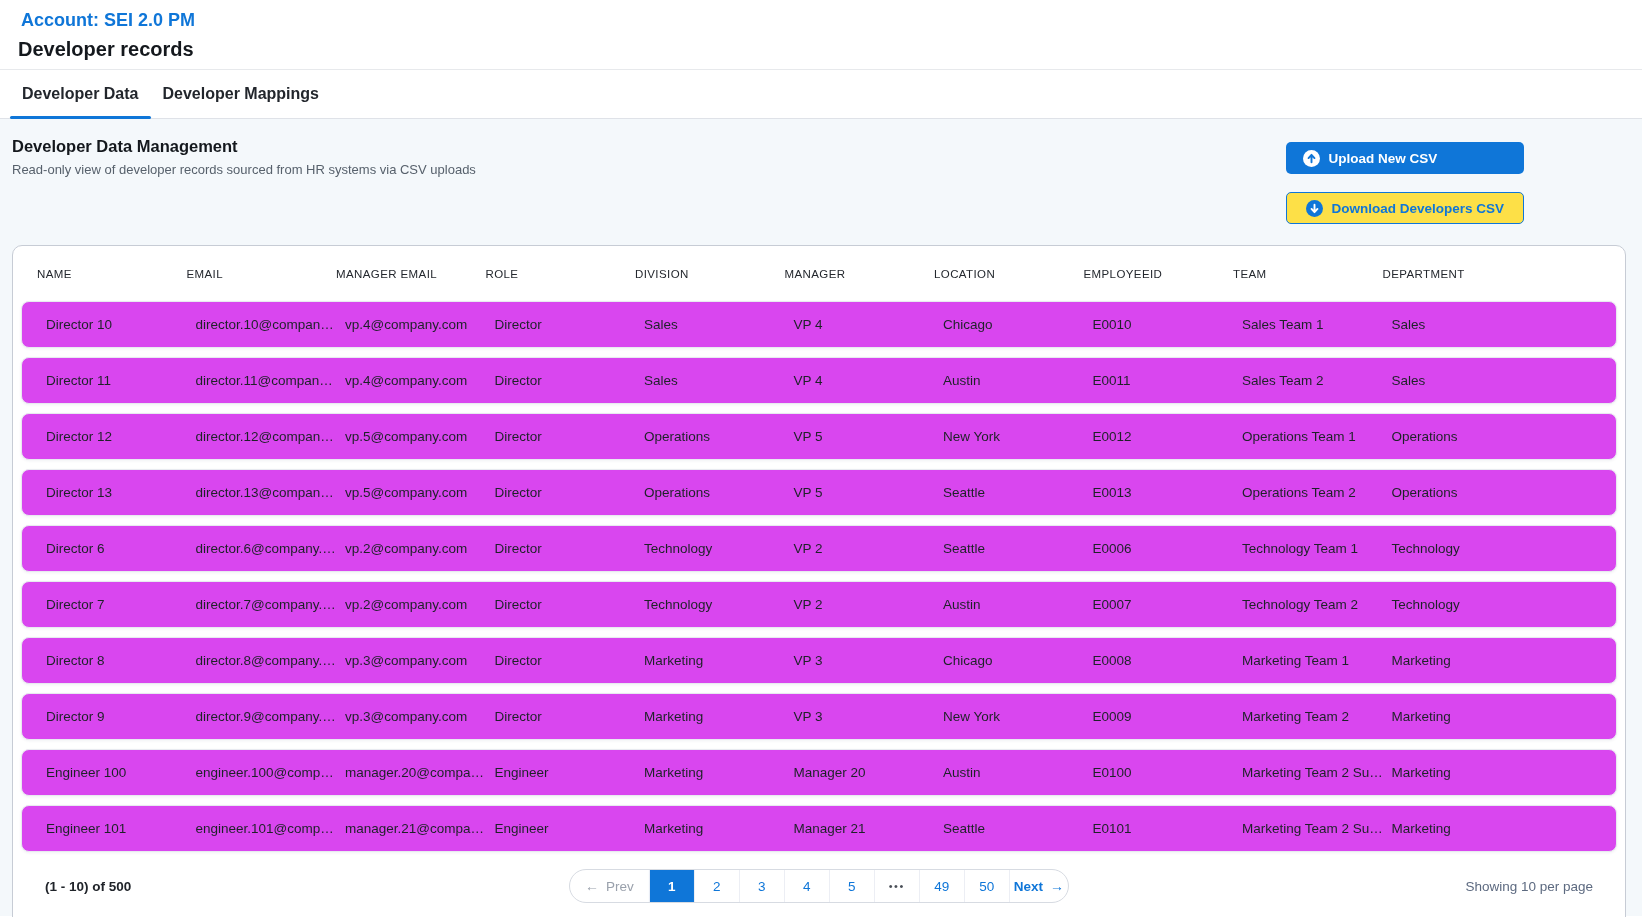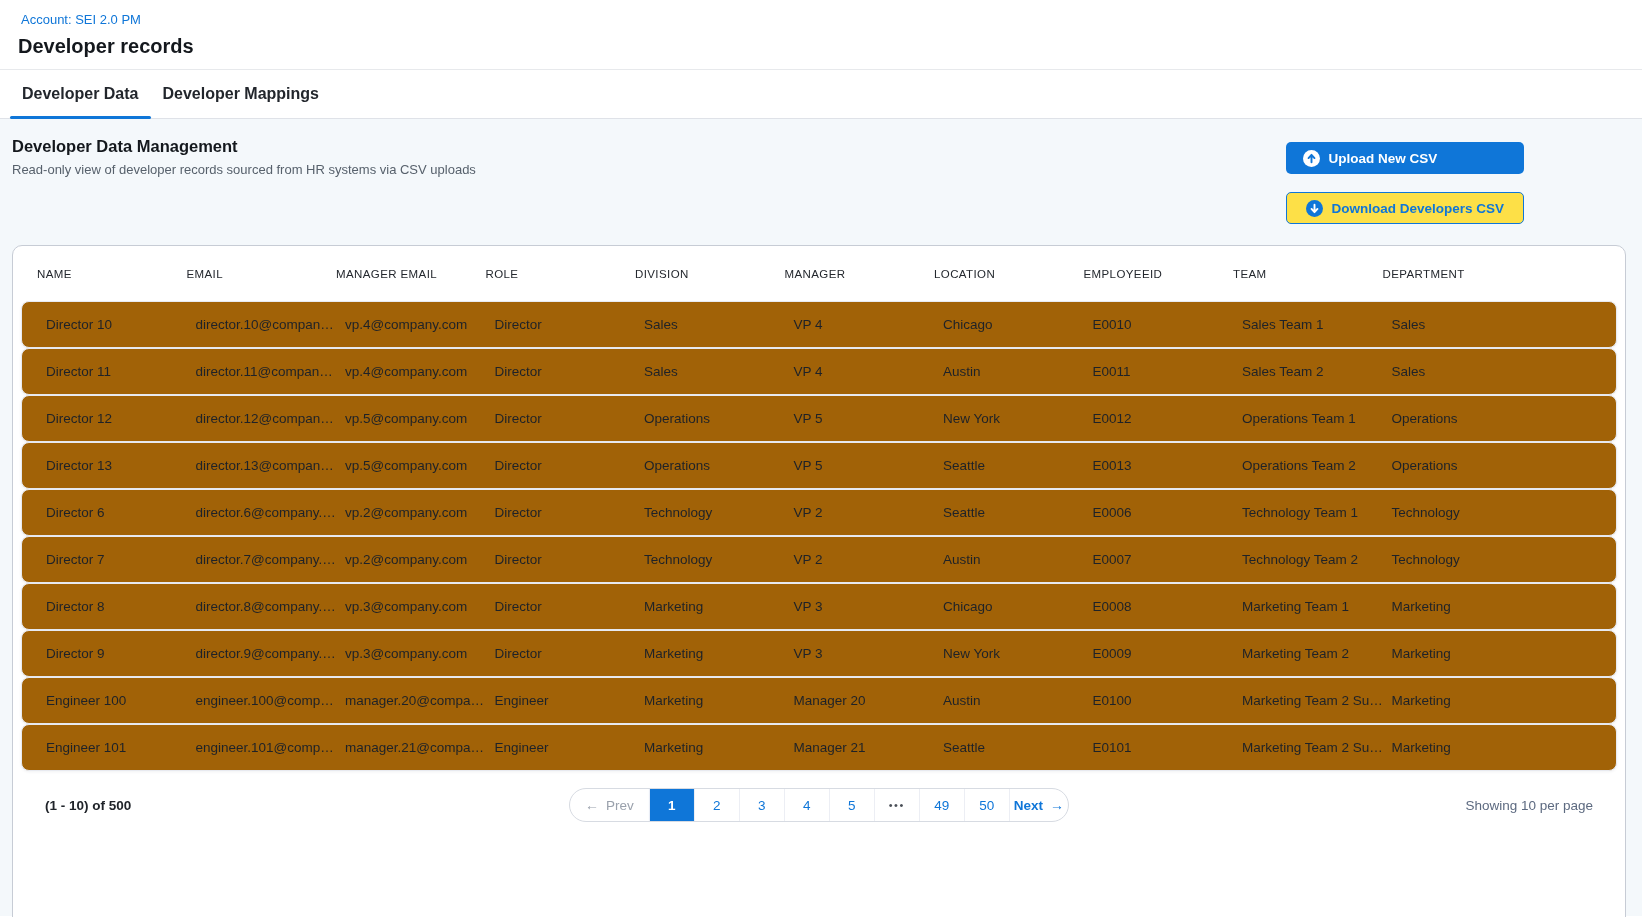--- a/index.html
+++ b/index.html
@@ -11,41 +11,41 @@
   }
   *{box-sizing:border-box;}
   html,body{margin:0;padding:0;}
   body{
     width:1642px;height:917px;overflow:hidden;
     font-family:"Liberation Sans",sans-serif;
     background:#ffffff;color:#1e2228;
   }
   
   .page-header{padding:10px 20px 0 21px;height:70px;border-bottom:1px solid #e7e9ec;}
-  .account-link{display:inline-block;color:var(--primary);font-size:13px;font-weight:400;text-decoration:none;cursor:pointer;}
+  .account-link{display:inline-block;color:var(--primary);font-size:18px;font-weight:700;text-decoration:none;cursor:pointer;}
   .page-title{margin:7px 0 0 -3px;font-size:20px;font-weight:700;color:#14181d;}
   
   .tab-bar{display:flex;align-items:stretch;height:49px;padding:0 0 0 10px;border-bottom:1px solid #dfe2e8;background:#fff;}
   .tab{position:relative;display:flex;align-items:center;padding:0 12px;font-size:16px;font-weight:700;color:#22262c;cursor:pointer;}
   .tab.active::after{content:"";position:absolute;left:0;right:0;bottom:-1px;height:3px;border-radius:2px;background:var(--primary);}
   
   .section{background:var(--section-bg);height:797px;padding:18px 12px 0 12px;}
   .section-head{display:flex;justify-content:space-between;align-items:flex-start;}
   .section-title{margin:0;font-size:16.5px;font-weight:700;color:#14181d;}
   .section-subtitle{margin:6px 0 0 0;font-size:13px;color:#57616c;}
   .btn-group{display:flex;gap:18px;margin-right:106px;margin-top:5px;flex-direction:column;}
   .btn{display:flex;align-items:center;gap:8px;height:32px;border-radius:5px;font-family:"Liberation Sans",sans-serif;font-size:13.5px;font-weight:700;cursor:pointer;}
   .btn.primary{background:var(--primary);color:#fff;border:none;padding:0 17px;}
   .btn.outline{background:#fde047;color:var(--primary);border:1.5px solid var(--primary);padding:0 19px;}
   .btn .icon{display:flex;align-items:center;}
   
   .card{margin-top:21px;width:1614px;height:691px;background:#fff;border:1px solid var(--card-border);border-radius:10px;padding:0 8px;}
   .thead{display:grid;grid-template-columns:repeat(9,149.5px) minmax(0,1fr);align-items:center;height:55px;padding:0 16px;}
   .th{font-size:11.5px;font-weight:500;letter-spacing:0.4px;color:#24282e;white-space:nowrap;}
-  .row{display:grid;grid-template-columns:repeat(9,149.5px) minmax(0,1fr);align-items:center;height:47px;padding:0 24px;background:#a16207;border:1px solid var(--row-border);border-radius:8px;box-shadow:0 1px 3px rgba(20,30,60,0.06);}
+  .row{display:grid;grid-template-columns:repeat(9,149.5px) minmax(0,1fr);align-items:center;height:47px;margin-bottom:9px;padding:0 24px;background:#d946ef;border:1px solid var(--row-border);border-radius:8px;box-shadow:0 1px 3px rgba(20,30,60,0.06);}
   .td{font-size:13.5px;color:#1e2228;white-space:nowrap;}
   
   .card-footer{position:relative;display:flex;align-items:center;height:34px;margin-top:17px;padding:0 24px;}
   .range{font-size:13.5px;font-weight:600;color:#20242a;}
   .showing{margin-left:auto;font-size:13.5px;color:#5d6a80;}
   .pagination{position:absolute;left:50%;transform:translateX(-50%);display:flex;align-items:stretch;height:34px;background:#fff;border:1px solid #d7dbe2;border-radius:17px;overflow:hidden;}
   .page-item{display:flex;align-items:center;justify-content:center;min-width:45px;padding:0 6px;font-size:13.5px;color:var(--primary);border-left:1px solid #eceef4;cursor:pointer;white-space:nowrap;}
   .page-item:first-child{border-left:none;}
   .page-item.prev{color:#9aa1ac;padding:0 15px;cursor:pointer;}
   .page-item.next{padding:0 4px;font-weight:700;}

